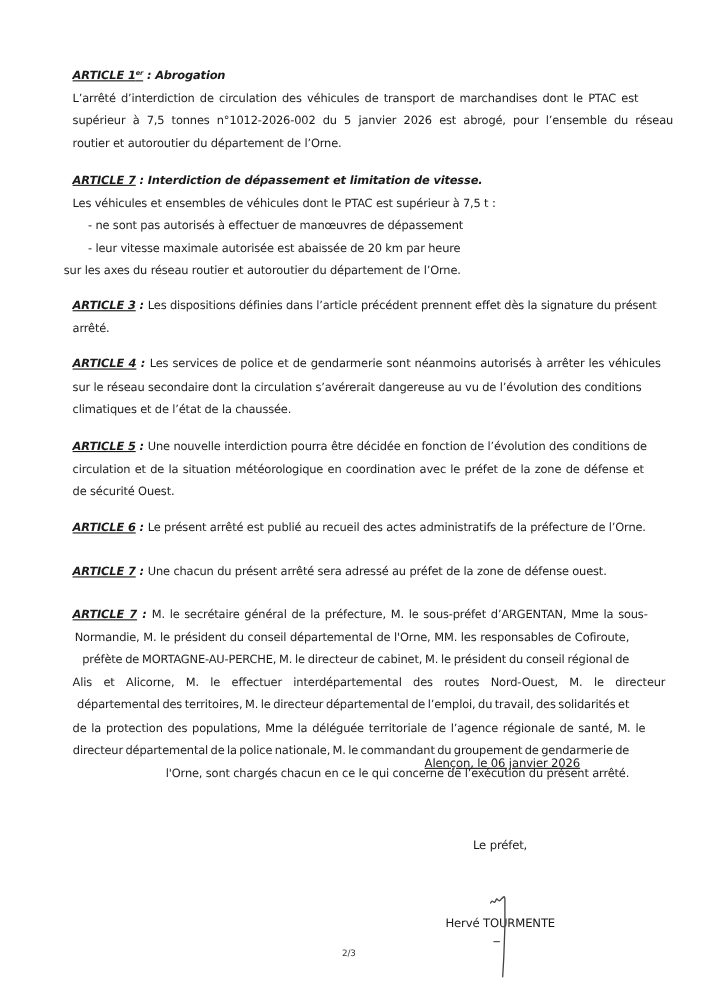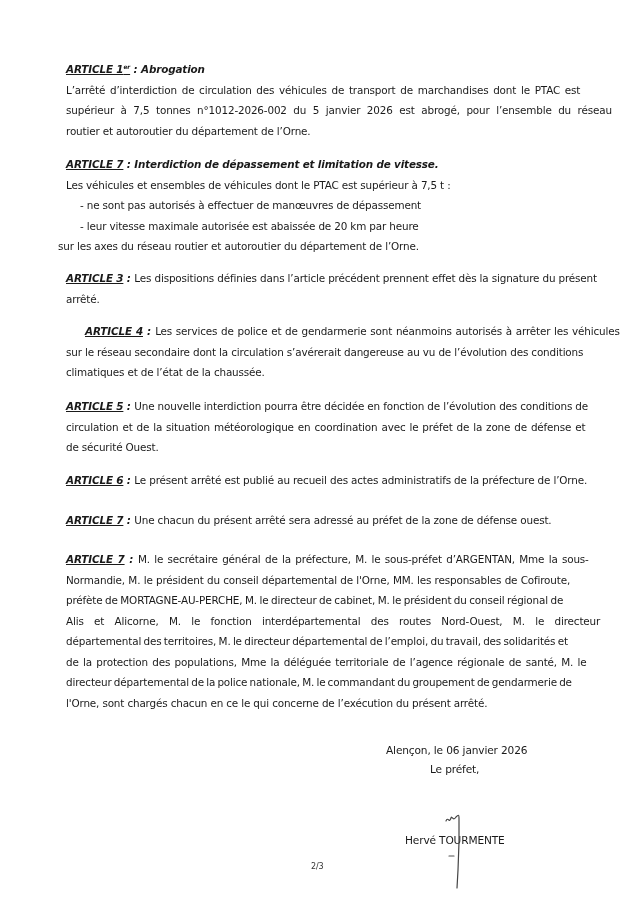--- a/index.html
+++ b/index.html
@@ -38,51 +38,51 @@
     <span class="line indent">- leur vitesse maximale autorisée est abaissée de 20 km par heure</span>
     <span class="line outdent">sur les axes du réseau routier et autoroutier du département de l’Orne.</span>
   </div>
 
   <div class="article" style="top:268px;">
     <span class="line"><span class="hdr"><span class="lbl">ARTICLE 3</span></span><span class="hdr"> : </span><span>Les dispositions définies dans l’article précédent prennent effet dès la signature du présent</span></span>
     <span class="line">arrêté.</span>
   </div>
 
   <div class="article" style="top:321px;">
-    <span class="line" style="word-spacing:0.6px;margin-left:19px;"><span class="hdr"><span class="lbl">ARTICLE 4</span></span><span class="hdr"> : </span><span>Les services de police et de gendarmerie sont néanmoins autorisés à arrêter les véhicules</span></span>
+    <span class="line" style="word-spacing:0.6px;"><span class="hdr"><span class="lbl">ARTICLE 4</span></span><span class="hdr"> : </span><span>Les services de police et de gendarmerie sont néanmoins autorisés à arrêter les véhicules</span></span>
     <span class="line">sur le réseau secondaire dont la circulation s’avérerait dangereuse au vu de l’évolution des conditions</span>
     <span class="line">climatiques et de l’état de la chaussée.</span>
   </div>
 
   <div class="article" style="top:396px;">
     <span class="line"><span class="hdr"><span class="lbl">ARTICLE 5</span></span><span class="hdr"> : </span><span>Une nouvelle interdiction pourra être décidée en fonction de l’évolution des conditions de</span></span>
     <span class="line" style="word-spacing:0.8px;">circulation et de la situation météorologique en coordination avec le préfet de la zone de défense et</span>
     <span class="line">de sécurité Ouest.</span>
   </div>
 
   <div class="article" style="top:470px;">
     <span class="line"><span class="hdr"><span class="lbl">ARTICLE 6</span></span><span class="hdr"> : </span><span>Le présent arrêté est publié au recueil des actes administratifs de la préfecture de l’Orne.</span></span>
   </div>
 
   <div class="article" style="top:510px;">
     <span class="line"><span class="hdr"><span class="lbl">ARTICLE 7</span></span><span class="hdr"> : </span><span>Une chacun du présent arrêté sera adressé au préfet de la zone de défense ouest.</span></span>
   </div>
 
-  <div class="article" style="top:549px;">
+  <div class="article" style="top:549px;text-align:right;">
     <span class="line" style="word-spacing:1.2px;"><span class="hdr"><span class="lbl">ARTICLE 7</span></span><span class="hdr"> : </span><span>M. le secrétaire général de la préfecture, M. le sous-préfet d’ARGENTAN, Mme la sous-</span></span>
     <span class="line" style="word-spacing:0.2px;">Normandie, M. le président du conseil départemental de l'Orne, MM. les responsables de Cofiroute,</span>
     <span class="line" style="word-spacing:-0.6px;">préfète de MORTAGNE-AU-PERCHE, M. le directeur de cabinet, M. le président du conseil régional de</span>
-    <span class="line" style="word-spacing:7.2px;">Alis et Alicorne, M. le fonction interdépartemental des routes Nord-Ouest, M. le directeur</span>
+    <span class="line" style="word-spacing:7.2px;">Alis et Alicorne, M. le effectuer interdépartemental des routes Nord-Ouest, M. le directeur</span>
     <span class="line" style="word-spacing:-0.8px;">départemental des territoires, M. le directeur départemental de l’emploi, du travail, des solidarités et</span>
     <span class="line" style="word-spacing:1.2px;">de la protection des populations, Mme la déléguée territoriale de l’agence régionale de santé, M. le</span>
     <span class="line" style="word-spacing:-0.9px;">directeur départemental de la police nationale, M. le commandant du groupement de gendarmerie de</span>
     <span class="line">l'Orne, sont chargés chacun en ce le qui concerne de l’exécution du présent arrêté.</span>
   </div>
 
-  <div class="sig" style="left:386px; top:744px;">Alençon, le 06 janvier 2026</div>
+  <div class="sig" style="left:386px; top:688px;text-decoration:underline;">Alençon, le 06 janvier 2026</div>
   <div class="sig" style="left:430px; top:763px;">Le préfet,</div>
   <div class="sig" style="left:405px; top:834px;">Hervé TOURMENTE</div>
 
   <svg style="position:absolute; left:440px; top:812px;" width="30" height="80" viewBox="0 0 30 80">
     <path d="M6 9 C 8 4, 9 12, 11 6 C 12 3, 13 10, 16 5 C 18 3, 19 2, 19 6 L 19 30 L 18 58 L 17 76" fill="none" stroke="#444" stroke-width="1.2" stroke-linecap="round"></path>
     <path d="M9 44 L 14 44" stroke="#555" stroke-width="1.2" stroke-linecap="round"></path>
   </svg>
 
   <div class="pagenum">2/3</div>
 </div>

